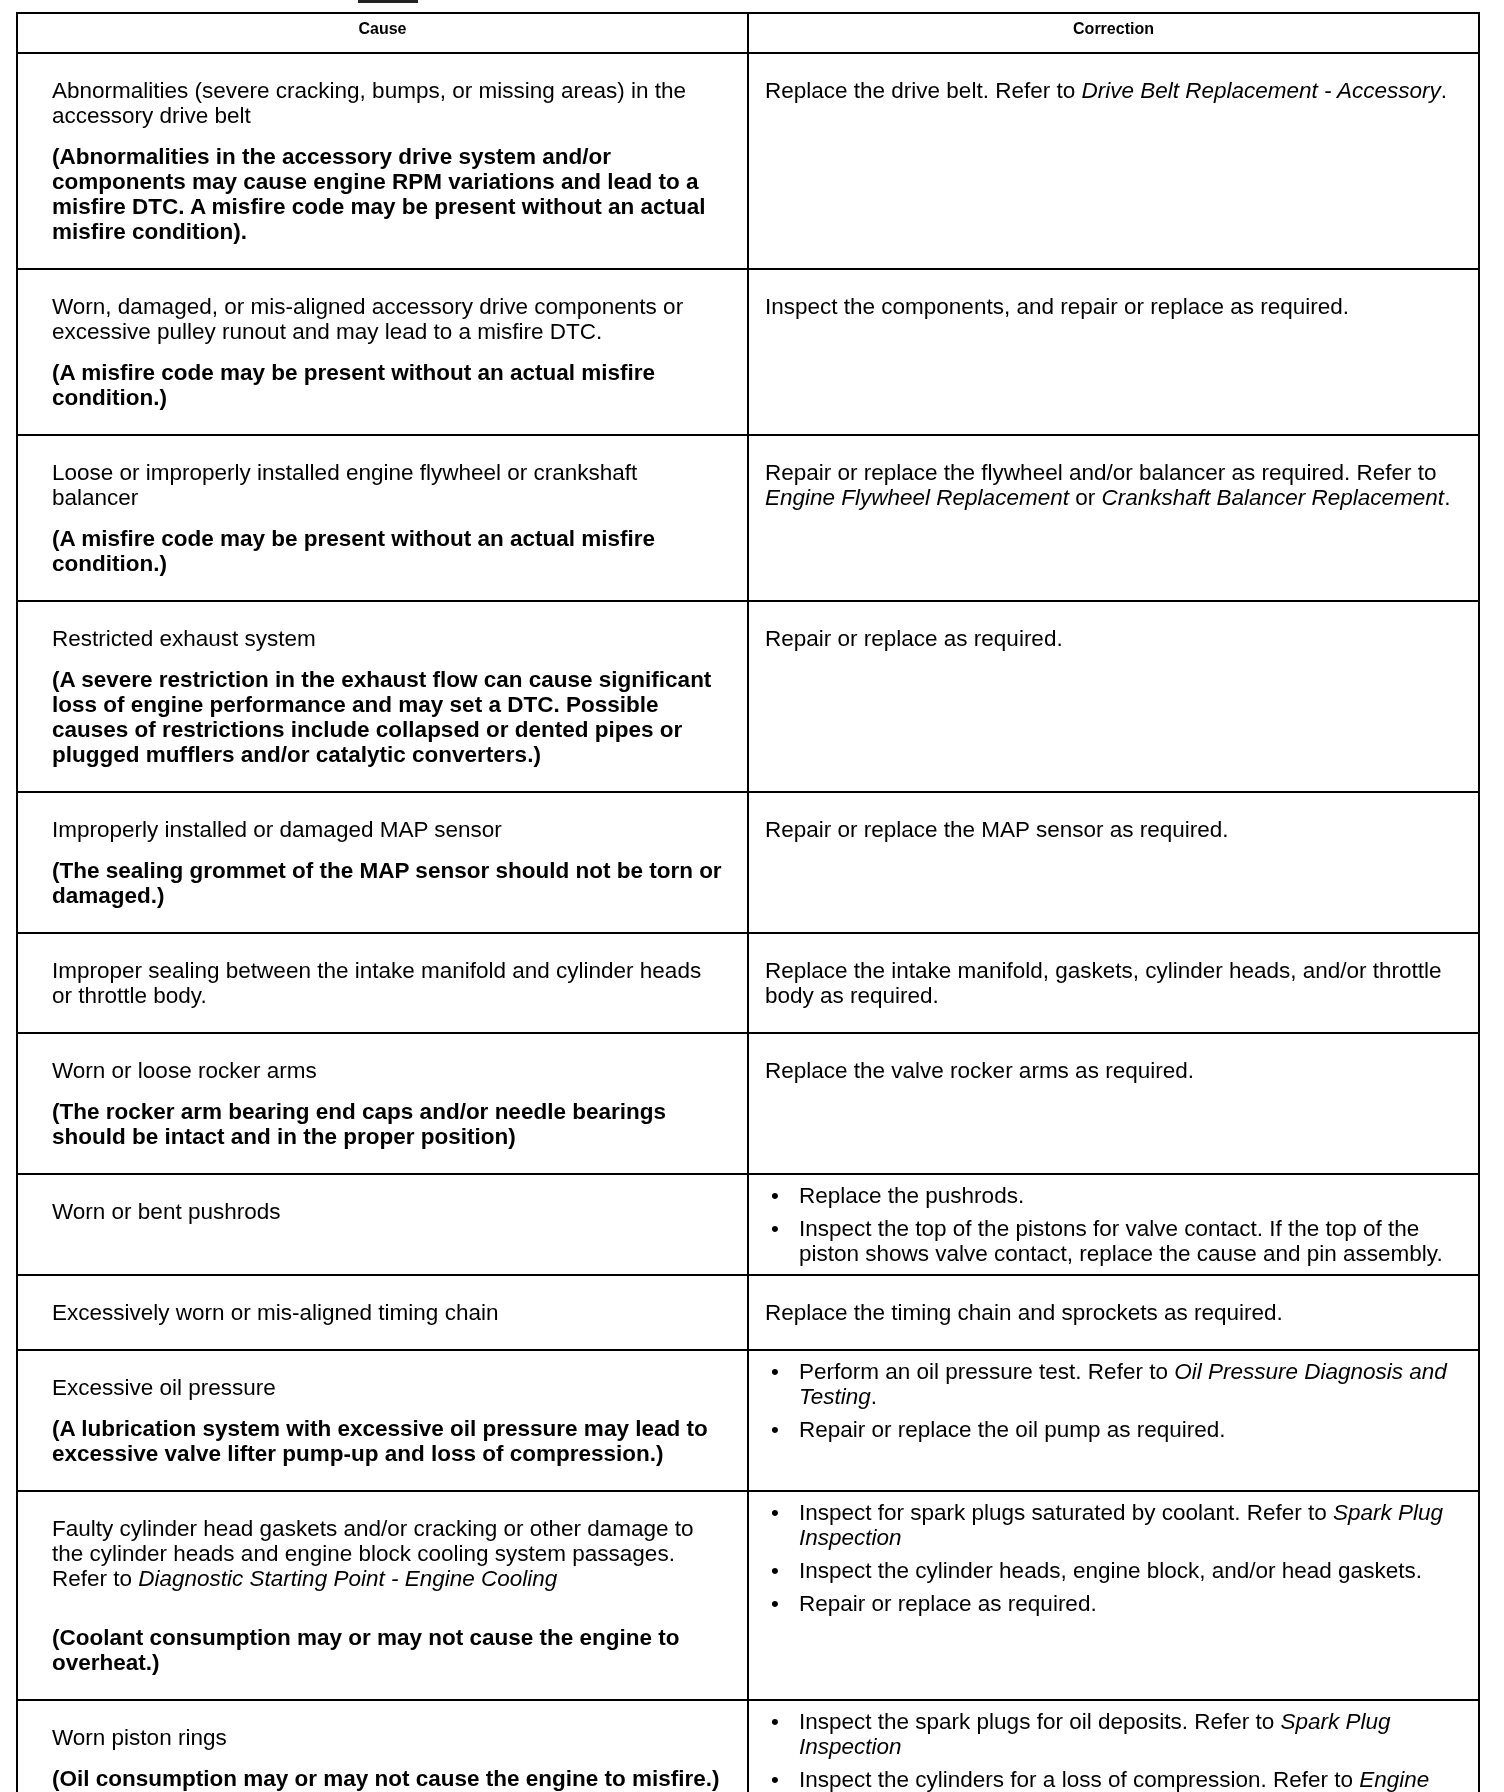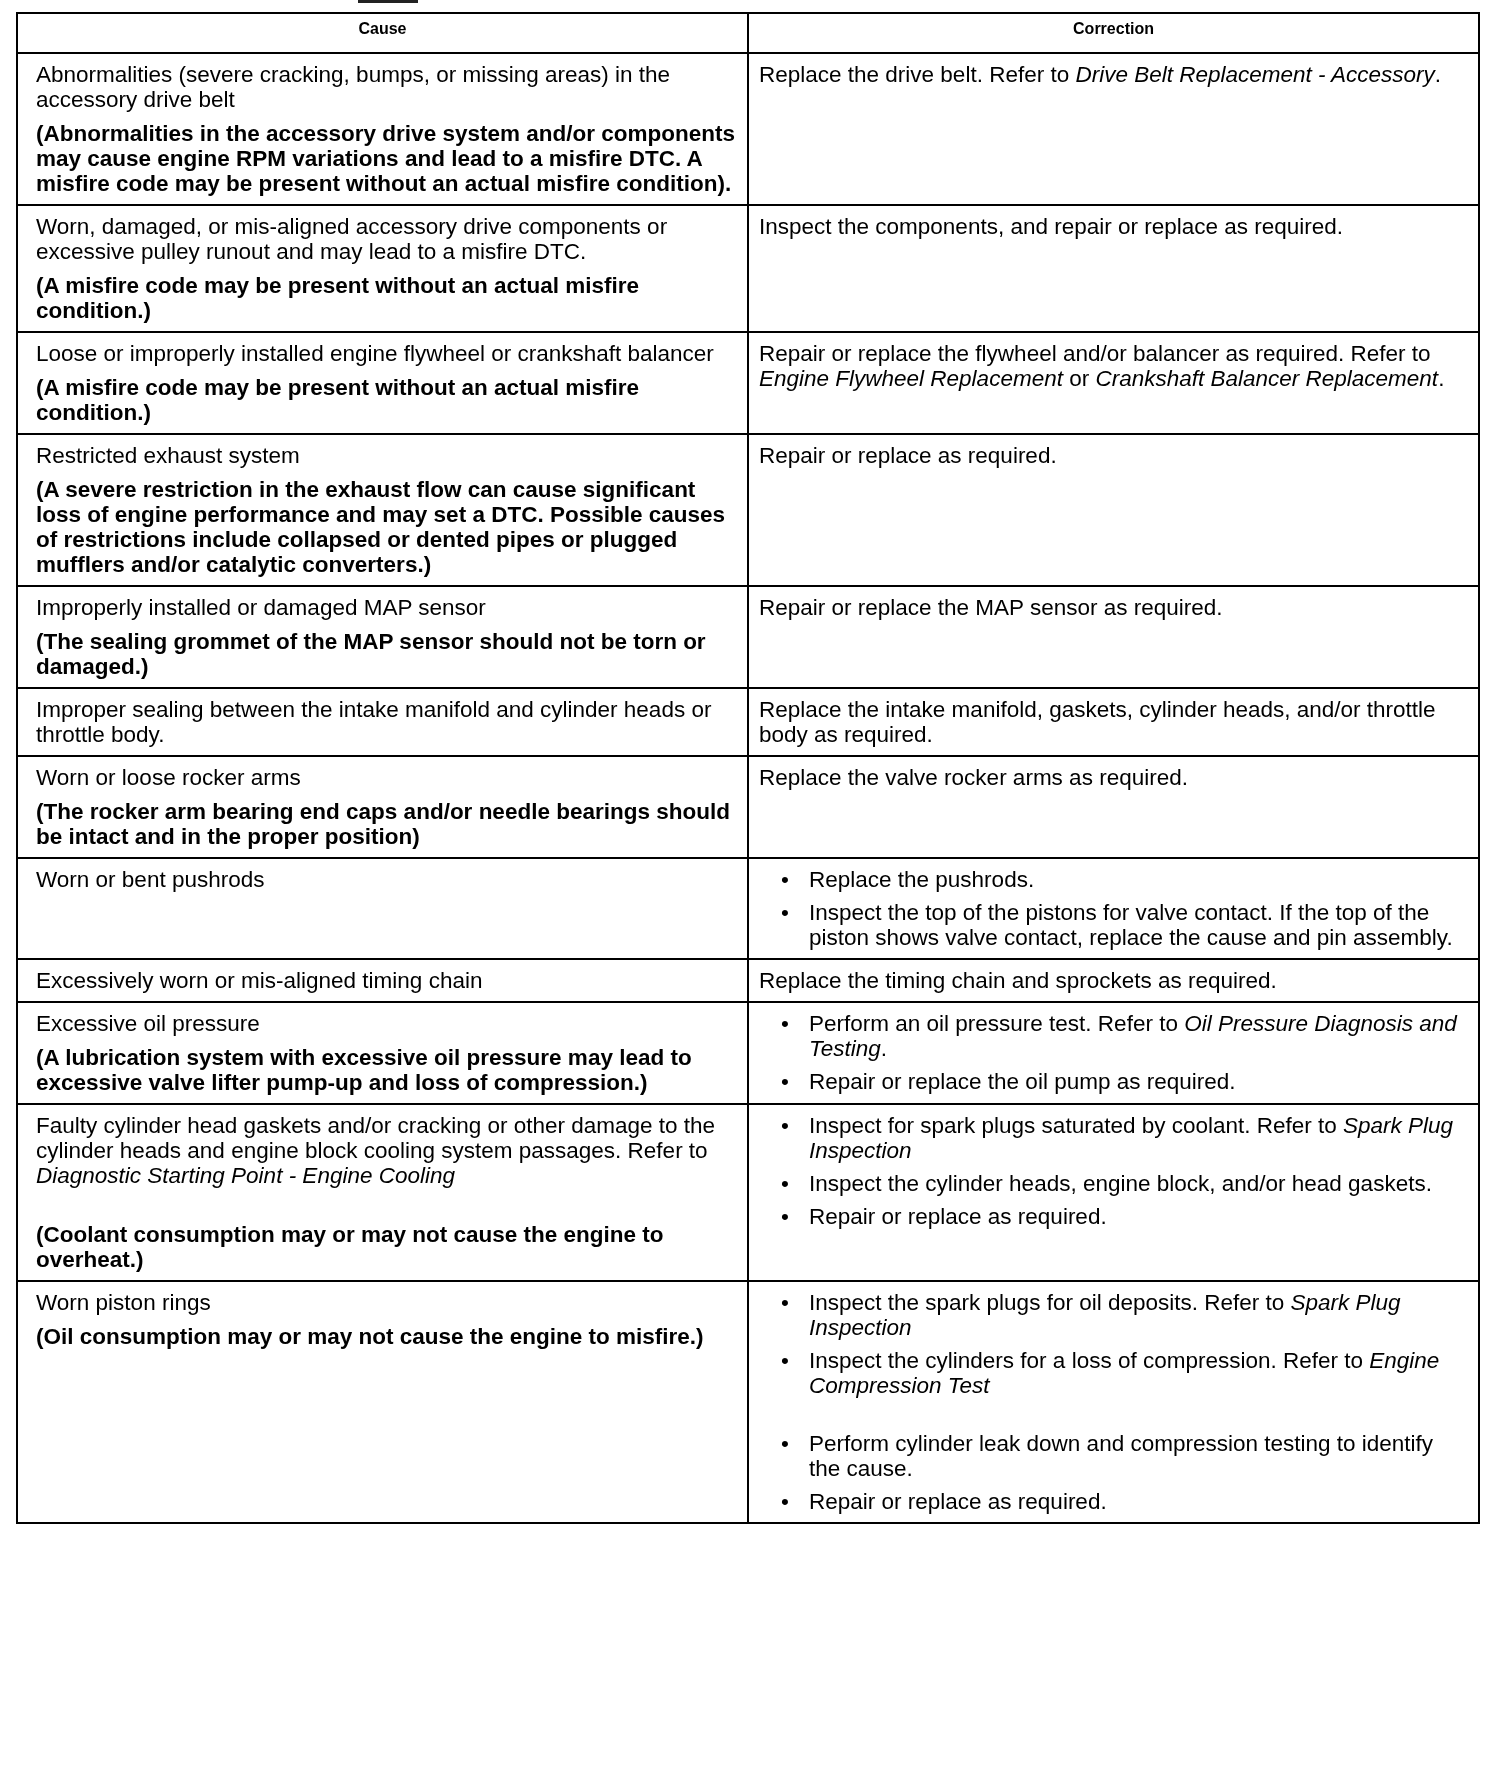--- a/index.html
+++ b/index.html
@@ -44,23 +44,23 @@
     font-weight: bold;
     text-align: center;
     font-size: 16px;
     height: 32px;
     padding: 2px 8px 4px 8px;
   }
   table.diag td {
     padding: 8px 8px 8px 18px;
   }
   table.diag td.corr {
-    padding-left: 10px;
-  }
-  .para { margin: 0; }
+    padding-left: 0;
+  }
+  .para { margin: 16px; }
   .para + .para { margin-top: 9px; font-weight: bold; }
   .para.gap { margin-top: 34px; }
   em { font-style: italic; }
   ul.bul {
     list-style: none;
     margin: 0;
     padding: 0 0 0 50px;
   }
   ul.bul li {
     position: relative;

